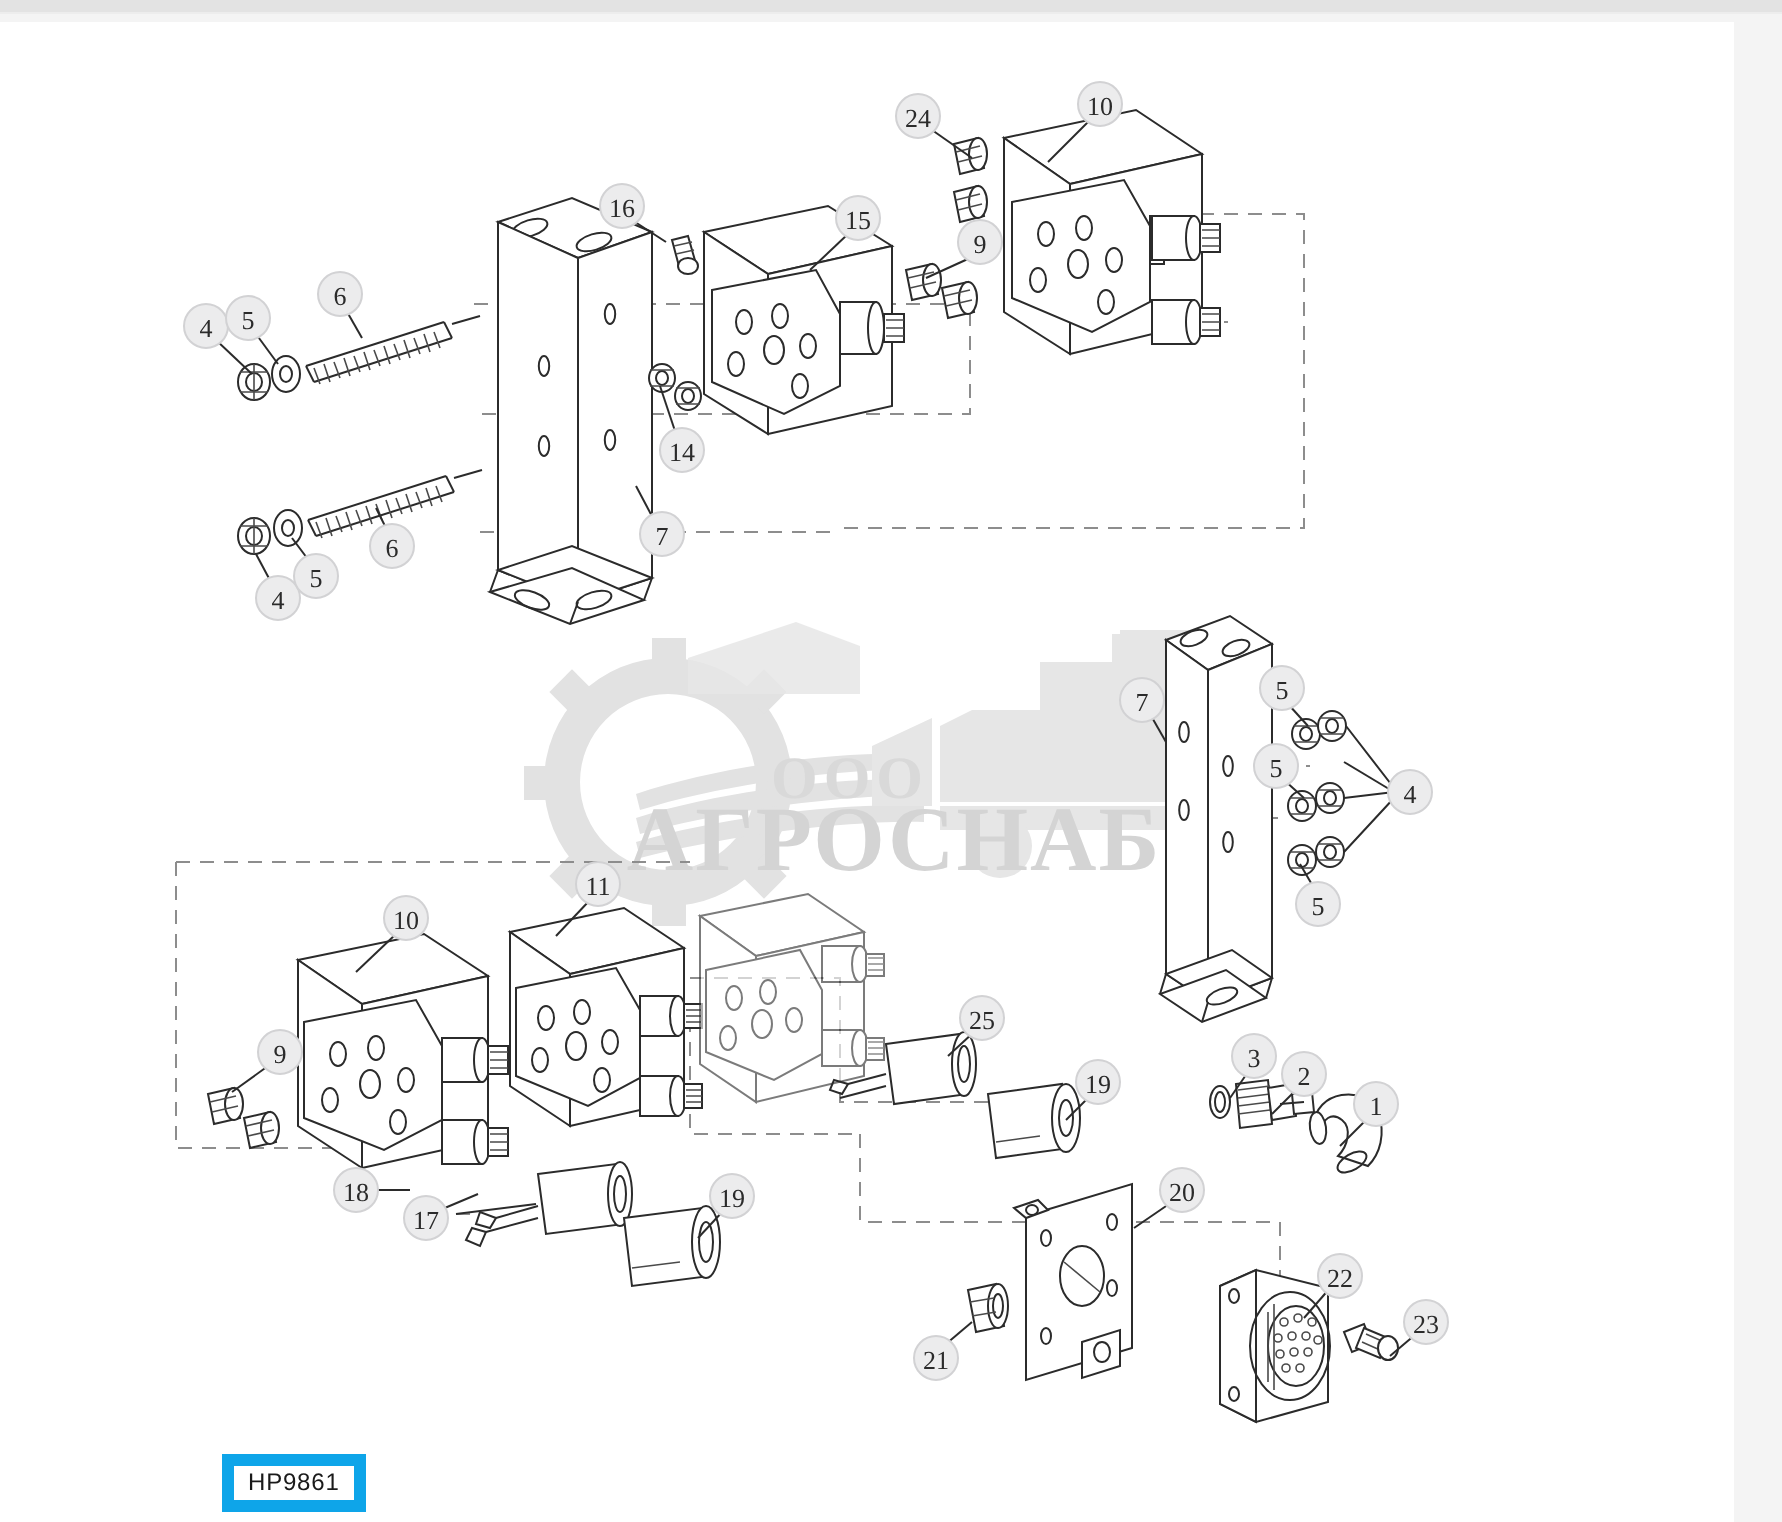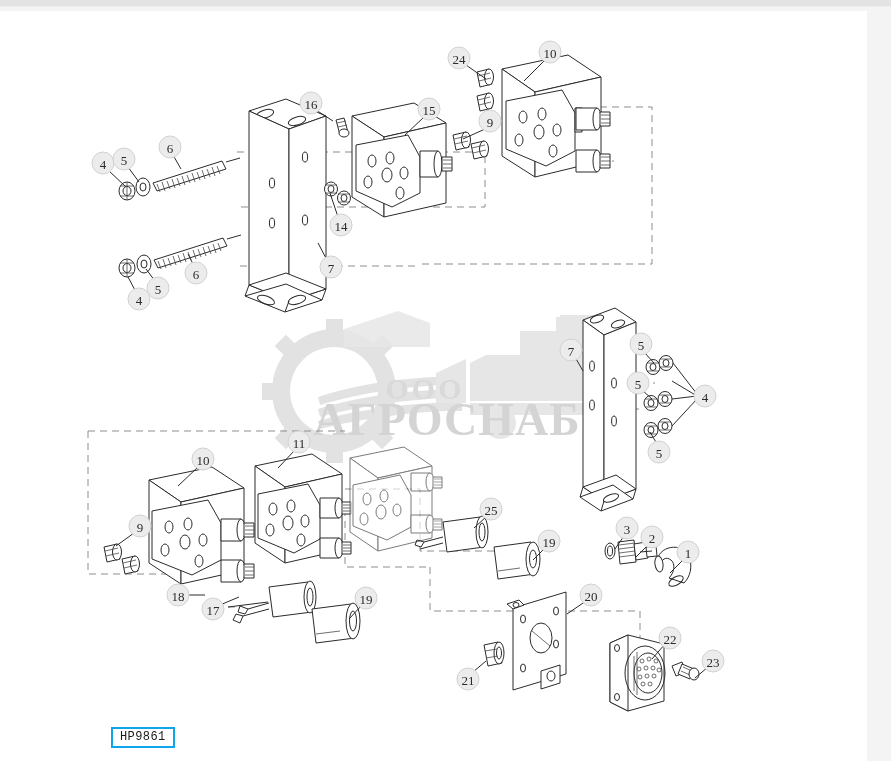--- a/index.html
+++ b/index.html
@@ -30,23 +30,23 @@
     background: #ffffff;
   }
   #canvas {
     position: absolute;
     left: 0; top: 0;
     width: 867px; height: 750px;
   }
   #partcode {
     position: absolute;
     left: 111px; top: 716px;
-    border: 2px solid #0ea5e9;
+    border: 6px solid #0ea5e9;
     padding: 2px 7px 3px 7px;
-    font-family: Liberation Mono, monospace;
+    font-family: Liberation Sans, sans-serif;
     font-size: 12px;
     letter-spacing: 0.4px;
     color: #1a1a1a;
     background: #ffffff;
     line-height: 1;
   }
   svg { display: block; }
   .ln   { fill:none; stroke:#2b2b2b; stroke-width:1; }
   .lnT  { fill:none; stroke:#4a4a4a; stroke-width:0.8; }
   .fillw{ fill:#ffffff; stroke:#2b2b2b; stroke-width:1; }

